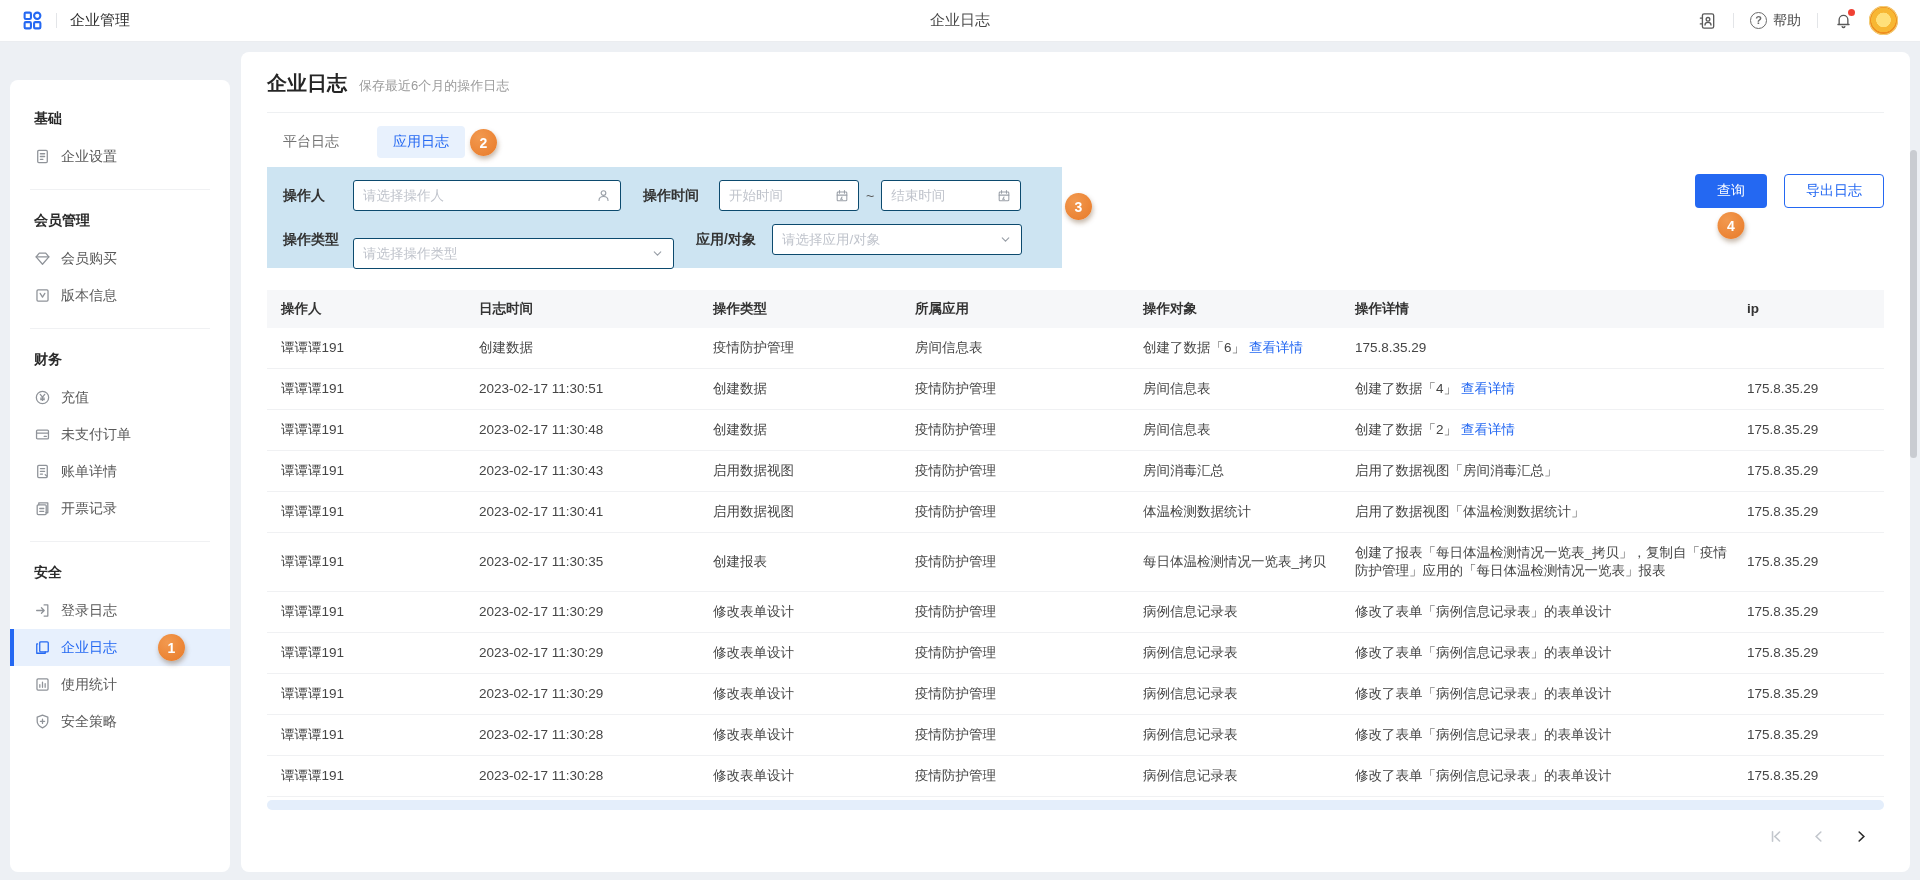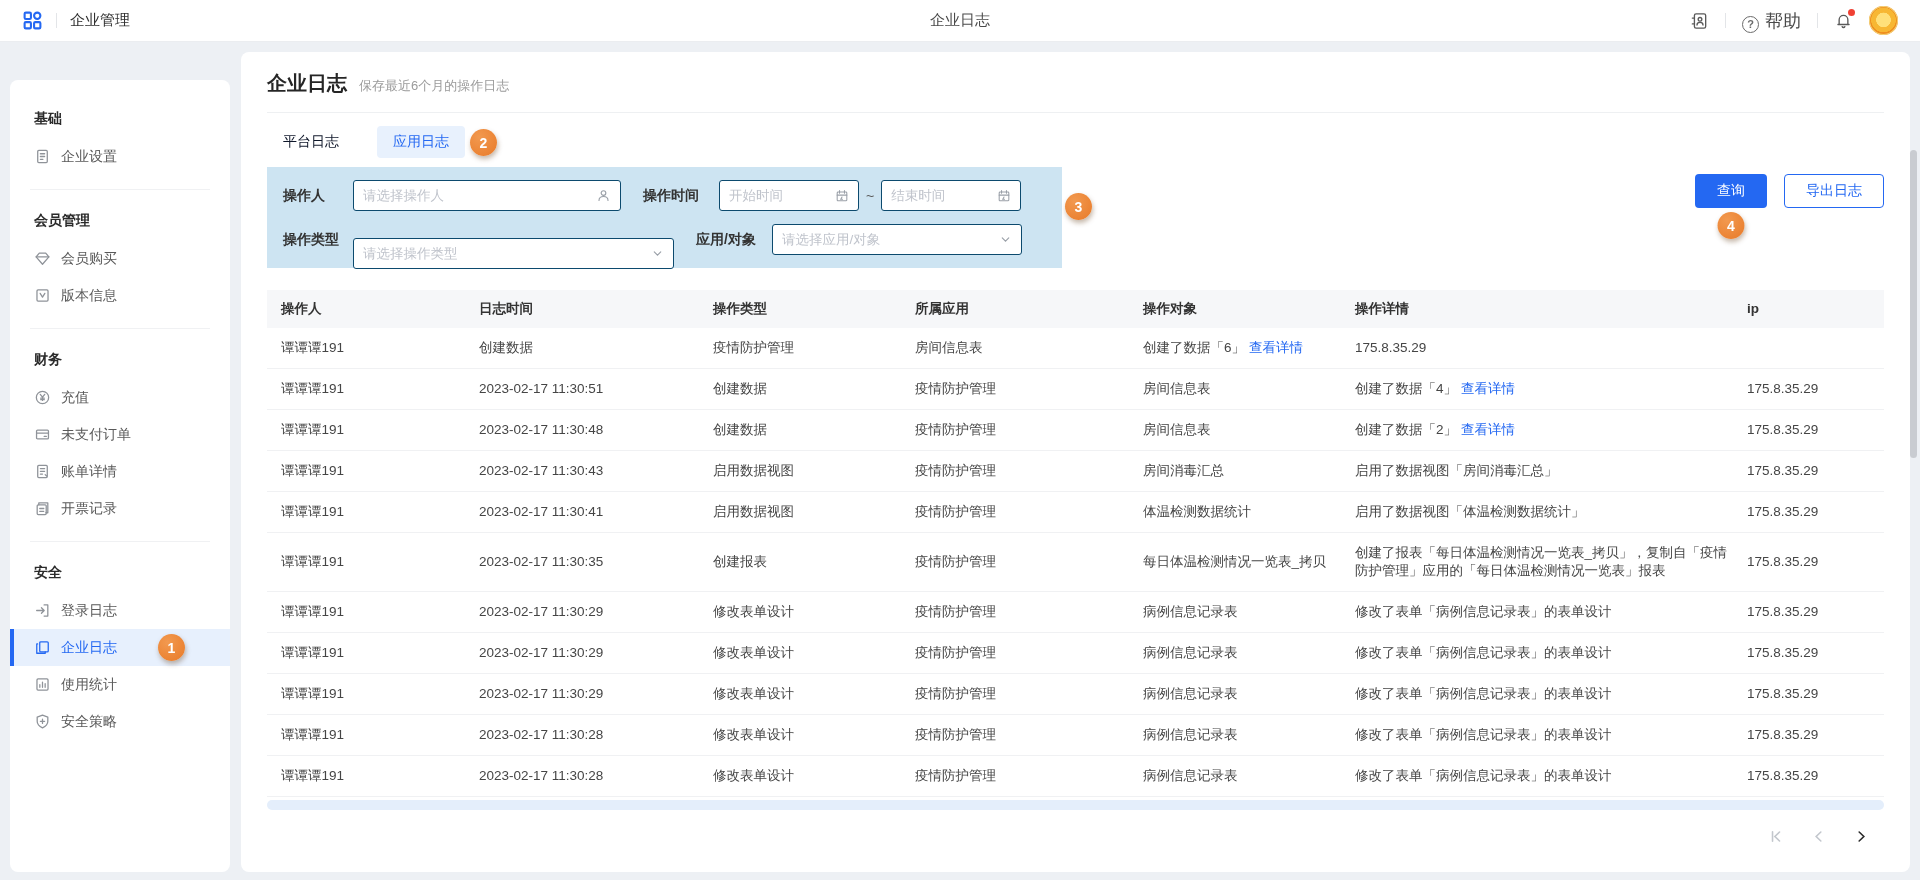--- a/index.html
+++ b/index.html
@@ -14,21 +14,21 @@
   }
   
   .topbar{height:42px;background:var(--topbar-bg);border-bottom:1px solid #ebedf0;
     display:flex;align-items:center;padding:0 22px;position:relative;}
   .tb-left{display:flex;align-items:center;gap:13px;}
   .tb-divider{width:1px;height:15px;background:#e3e5e8;}
   .app-title{font-size:15px;color:#303030;}
   .tb-center{position:absolute;left:0;right:0;text-align:center;font-size:15px;color:#4a4a4a;pointer-events:none;}
   .tb-right{margin-left:auto;display:flex;align-items:center;gap:16px;position:relative;z-index:2;}
   .tb-icon{display:flex;align-items:center;color:#595959;cursor:pointer;}
-  .help-wrap{display:flex;align-items:flex-end;gap:6px;color:#4a4a4a;font-size:18px;}
+  .help-wrap{display:flex;align-items:flex-start;gap:6px;color:#4a4a4a;font-size:14px;}
   .qmark{width:17px;height:17px;border:1.4px solid #6b6b6b;border-radius:50%;
     display:flex;align-items:center;justify-content:center;font-size:11px;color:#6b6b6b;font-weight:bold;}
   .qmark::before{content:"?";}
   .bell-wrap{position:relative;}
   .bell-dot{position:absolute;top:-2px;right:-2px;width:7px;height:7px;border-radius:50%;background:#f04134;}
   .avatar{width:29px;height:29px;border-radius:50%;
     background:radial-gradient(circle at 50% 48%,#ffe07a 0 34%,#f7b733 36% 58%,#ef8f1f 60% 100%);
     box-shadow:0 0 0 1px #f3d27a inset;cursor:pointer;}
   
   .page{display:flex;gap:11px;padding:10px 10px 8px 10px;height:838px;}
@@ -50,21 +50,21 @@
     background:radial-gradient(circle at 35% 30%,#f2994f,#e87a28);
     box-shadow:1px 3px 5px rgba(90,50,10,.35);flex:none;}
   .side-item .num-badge{position:absolute;left:148px;top:5px;}
   
   .main{flex:1;padding:18px 26px 0;position:relative;overflow:hidden;}
   .main-head{display:flex;align-items:baseline;gap:12px;}
   .main-title{font-size:20px;font-weight:bold;color:#262626;}
   .main-subtitle{font-size:13px;color:#9b9b9b;}
   .head-divider{height:1px;background:#eef0f2;margin:15px 0 0;}
   .tabs-row{display:flex;align-items:center;gap:22px;margin-top:12px;height:34px;}
-  .tab{font-size:14px;color:#0f172a;cursor:pointer;padding:7px 16px;border-radius:4px;position:relative;}
+  .tab{font-size:14px;color:#737373;cursor:pointer;padding:7px 16px;border-radius:4px;position:relative;}
   .tab.active{background:var(--accent-bg);color:var(--accent);}
   .tab .num-badge{position:absolute;right:-32px;top:3px;}
   
   .toolbar-row{display:flex;align-items:flex-start;margin-top:8px;}
   .filter-panel{width:795px;background:var(--filter-bg);padding:13px 16px;position:relative;flex:none;}
   .filter-panel .num-badge{position:absolute;right:-30px;top:26px;}
   .f-row{display:flex;align-items:center;height:31px;}
   .f-row + .f-row{margin-top:13px;}
   .f-label{font-weight:bold;color:#333;font-size:14px;width:70px;flex:none;}
   .f-label.w2{width:76px;margin-left:22px;}

